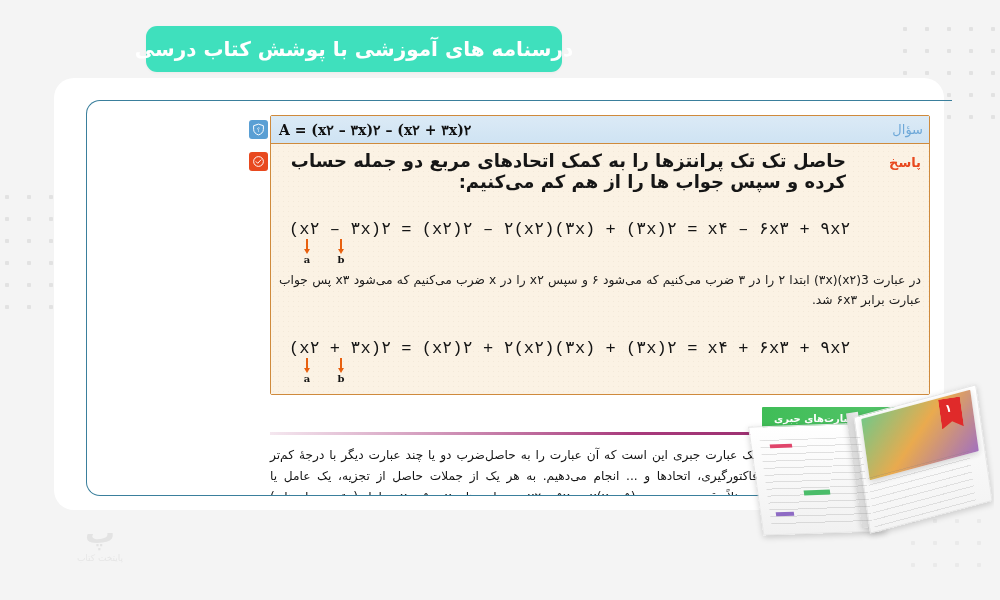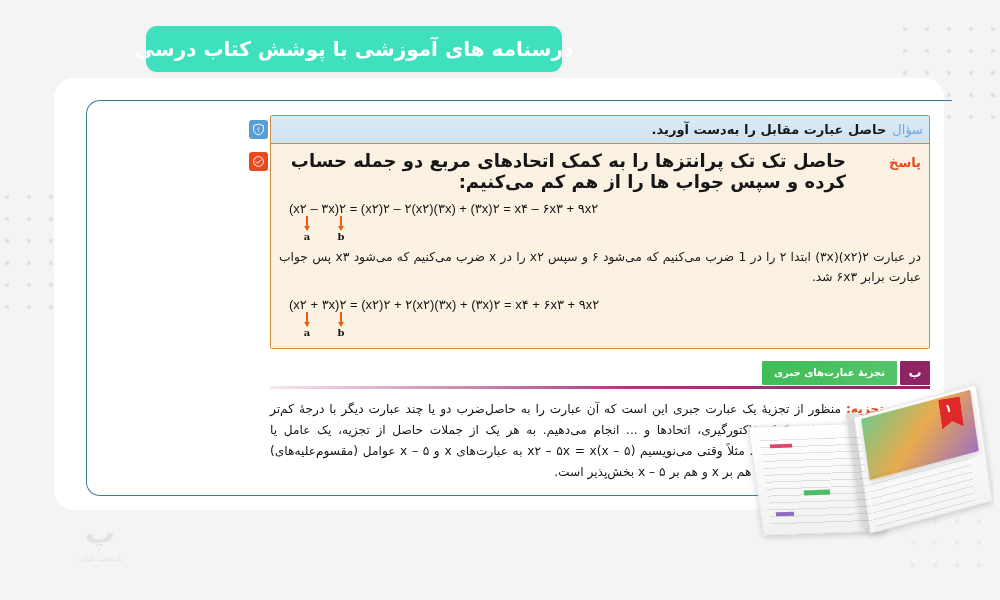--- a/index.html
+++ b/index.html
@@ -150,24 +150,24 @@
     position: relative;
     min-height: 162px;
   }
 
   .a-head { display: flex; align-items: baseline; gap: 5px; }
   .a-label { color: #e8491f; font-size: 13px; font-weight: bold; margin-left: 38px; }
   .a-intro { color: #161616; font-size: 18px; font-weight: bold; }
 
   .mathline {
     direction: ltr;
-    font-family: Liberation Sans, sans-serif;
-    font-size: 13px;
+    font-family: Liberation Mono, monospace;
+    font-size: 17px;
     color: #151515;
-    margin: 9px 0 0 10px;
+    margin: 26px 0 0 10px;
     white-space: nowrap;
   }
   .mathline.indent { margin-left: 18px; }
 
   .prose {
     font-size: 12.3px;
     line-height: 1.62;
     color: #1a1a1a;
     text-align: justify;
     margin-top: 8px;
@@ -393,21 +393,21 @@
 
       <div class="badge badge-a">
         <svg viewBox="0 0 24 24" aria-hidden="true">
           <circle cx="12" cy="12" r="9" fill="none" stroke="#ffffff" stroke-width="1.8"></circle>
           <path d="M7.5 12.3l3 3 6-6.3" fill="none" stroke="#ffffff" stroke-width="1.8" stroke-linecap="round" stroke-linejoin="round"></path>
         </svg>
       </div>
 
       <div class="q-row">
         <span class="q-label">سؤال</span>
-        <span class="q-text">حاصل عبارت مقابل را به‌دست آورید.</span>
+        <span class="q-formula">A = (x۲ – ۳x)۲ – (x۲ + ۳x)۲</span>
       </div>
 
       <div class="a-body">
 
         <div class="a-head">
           <span class="a-label">پاسخ</span>
           <span class="a-intro">حاصل تک تک پرانتزها را به کمک اتحادهای مربع دو جمله حساب کرده و سپس جواب ها را از هم کم می‌کنیم:</span>
         </div>
 
         <div class="mathline">(x۲ – ۳x)۲ = (x۲)۲ – ۲(x۲)(۳x) + (۳x)۲ = x۴ – ۶x۳ + ۹x۲</div>
@@ -418,21 +418,21 @@
               <span class="head"></span>
             <span class="ltr-lbl">a</span>
           </span>
           <span class="ab-arrow" style="left:42px;">
             <span class="shaft"></span>
               <span class="head"></span>
             <span class="ltr-lbl">b</span>
           </span>
         </div>
 
-        <div class="prose">در عبارت ۲(x۲)(۳x) ابتدا ۲ را در 1 ضرب می‌کنیم که می‌شود ۶ و سپس x۲ را در x ضرب می‌کنیم که می‌شود x۳ پس جواب عبارت برابر ۶x۳ شد.</div>
+        <div class="prose">در عبارت 3(x۲)(۳x) ابتدا ۲ را در ۳ ضرب می‌کنیم که می‌شود ۶ و سپس x۲ را در x ضرب می‌کنیم که می‌شود x۳ پس جواب عبارت برابر ۶x۳ شد.</div>
 
         <div class="mathline">(x۲ + ۳x)۲ = (x۲)۲ + ۲(x۲)(۳x) + (۳x)۲ = x۴ + ۶x۳ + ۹x۲</div>
 
         <div class="ab-row">
           <span class="ab-arrow" style="left:8px;">
             <span class="shaft"></span>
               <span class="head"></span>
             <span class="ltr-lbl">a</span>
           </span>
           <span class="ab-arrow" style="left:42px;">

